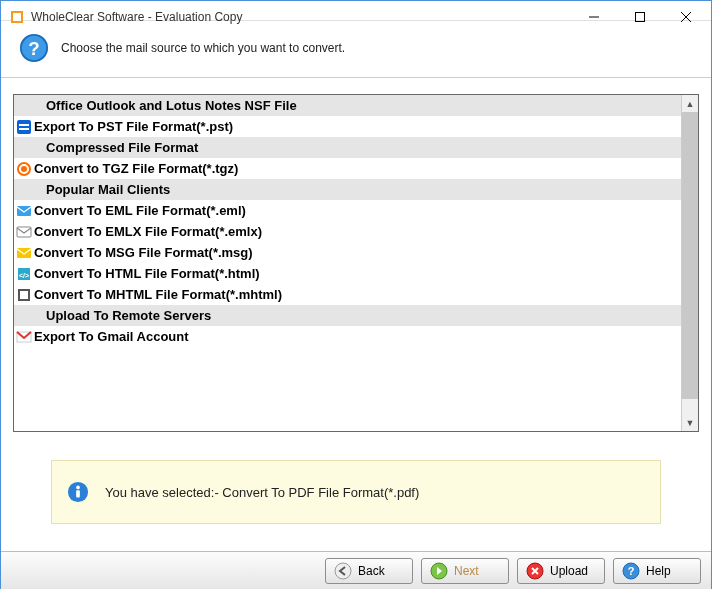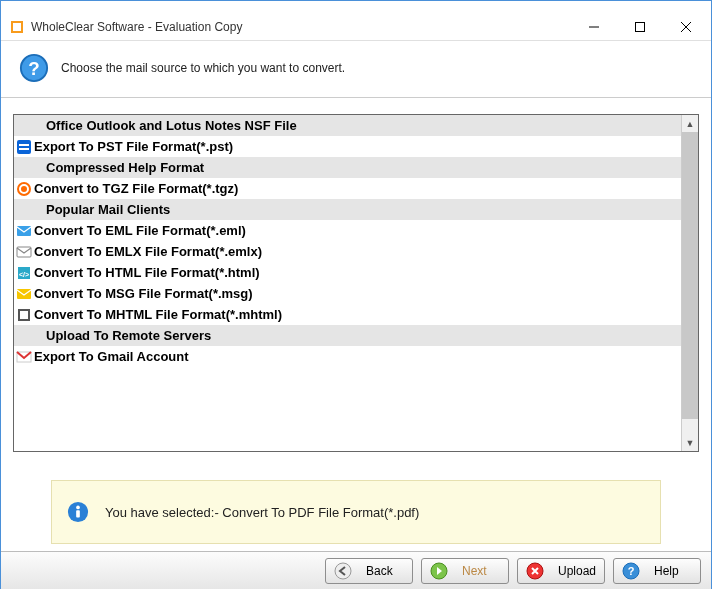--- a/index.html
+++ b/index.html
@@ -5,21 +5,21 @@
 * { margin: 0; padding: 0; box-sizing: border-box; }
 body {
   font-family: "Segoe UI", Tahoma, sans-serif;
   background: #fff;
   width: 712px;
   height: 589px;
   overflow: hidden;
   border: 1px solid #4a90d9;
 }
 .titlebar {
-  height: 40px;
+  height: 20px;
   background: #fff;
   display: flex;
   align-items: center;
   padding: 12px 2px 0 8px;
   border-bottom: 1px solid #e0e0e0;
 }
 .app-icon {
   width: 16px;
   height: 16px;
   margin-right: 6px;
@@ -173,21 +173,21 @@
   height: 26px;
   min-width: 88px;
   background: linear-gradient(#fdfdfd, #e3e3e3);
   border: 1px solid #8e8e8e;
   border-radius: 3px;
   display: flex;
   align-items: center;
   padding: 0 8px;
   font-size: 12px;
   cursor: pointer;
-  gap: 14px;
+  gap: 6px;
 }
 .btn .bicon { width: 18px; height: 18px; flex-shrink: 0; }
 .btn .blabel { color: #000; }
 .btn.next .blabel { font-weight: 400; color: #b84; }
 </style>
 </head>
 <body>
 
 <div class="titlebar">
   <span class="app-icon">
@@ -237,21 +237,21 @@
           <span class="icon">
             <svg viewBox="0 0 16 16">
               <rect x="1" y="1" width="14" height="14" rx="2" fill="#0a64d8"></rect>
               <rect x="3" y="5" width="10" height="2" fill="#fff"></rect>
               <rect x="3" y="9" width="10" height="2" fill="#fff"></rect>
             </svg>
           </span>
           <span class="txt">Export To PST File Format(*.pst)</span>
         </div>
         <div class="row header">
-          <span class="txt">Compressed Help Format</span>
+          <span class="txt">Compressed File Format</span>
         </div>
         <div class="row">
           <span class="icon">
             <svg viewBox="0 0 16 16">
               <circle cx="8" cy="8" r="7" fill="#ff6a00"></circle>
               <path d="M4 8a4 4 0 0 1 8 0a4 4 0 0 1-8 0" fill="none" stroke="#fff" stroke-width="2"></path>
             </svg>
           </span>
           <span class="txt">Convert to TGZ File Format(*.tgz)</span>
         </div>
@@ -272,34 +272,34 @@
             <svg viewBox="0 0 16 16">
               <rect x="1" y="3" width="14" height="10" rx="1" fill="#fff" stroke="#888"></rect>
               <path d="M1 4 L8 9 L15 4" fill="none" stroke="#888" stroke-width="1.2"></path>
             </svg>
           </span>
           <span class="txt">Convert To EMLX File Format(*.emlx)</span>
         </div>
         <div class="row">
           <span class="icon">
             <svg viewBox="0 0 16 16">
+              <rect x="1" y="3" width="14" height="10" rx="1" fill="#f7c600"></rect>
+              <path d="M1 4 L8 9 L15 4" fill="none" stroke="#fff" stroke-width="1.2"></path>
+            </svg>
+          </span>
+          <span class="txt">Convert To MSG File Format(*.msg)</span>
+        </div>
+        <div class="row">
+          <span class="icon">
+            <svg viewBox="0 0 16 16">
               <rect x="2" y="2" width="12" height="12" fill="#2aa9c9"></rect>
               <text x="8" y="12" font-size="7" text-anchor="middle" fill="#fff">&lt;/&gt;</text>
             </svg>
           </span>
           <span class="txt">Convert To HTML File Format(*.html)</span>
-        </div>
-        <div class="row">
-          <span class="icon">
-            <svg viewBox="0 0 16 16">
-              <rect x="1" y="3" width="14" height="10" rx="1" fill="#f7c600"></rect>
-              <path d="M1 4 L8 9 L15 4" fill="none" stroke="#fff" stroke-width="1.2"></path>
-            </svg>
-          </span>
-          <span class="txt">Convert To MSG File Format(*.msg)</span>
         </div>
         <div class="row">
           <span class="icon">
             <svg viewBox="0 0 16 16">
               <rect x="2" y="2" width="12" height="12" fill="#555"></rect>
               <rect x="4" y="4" width="8" height="8" fill="#fff"></rect>
             </svg>
           </span>
           <span class="txt">Convert To MHTML File Format(*.mhtml)</span>
         </div>

